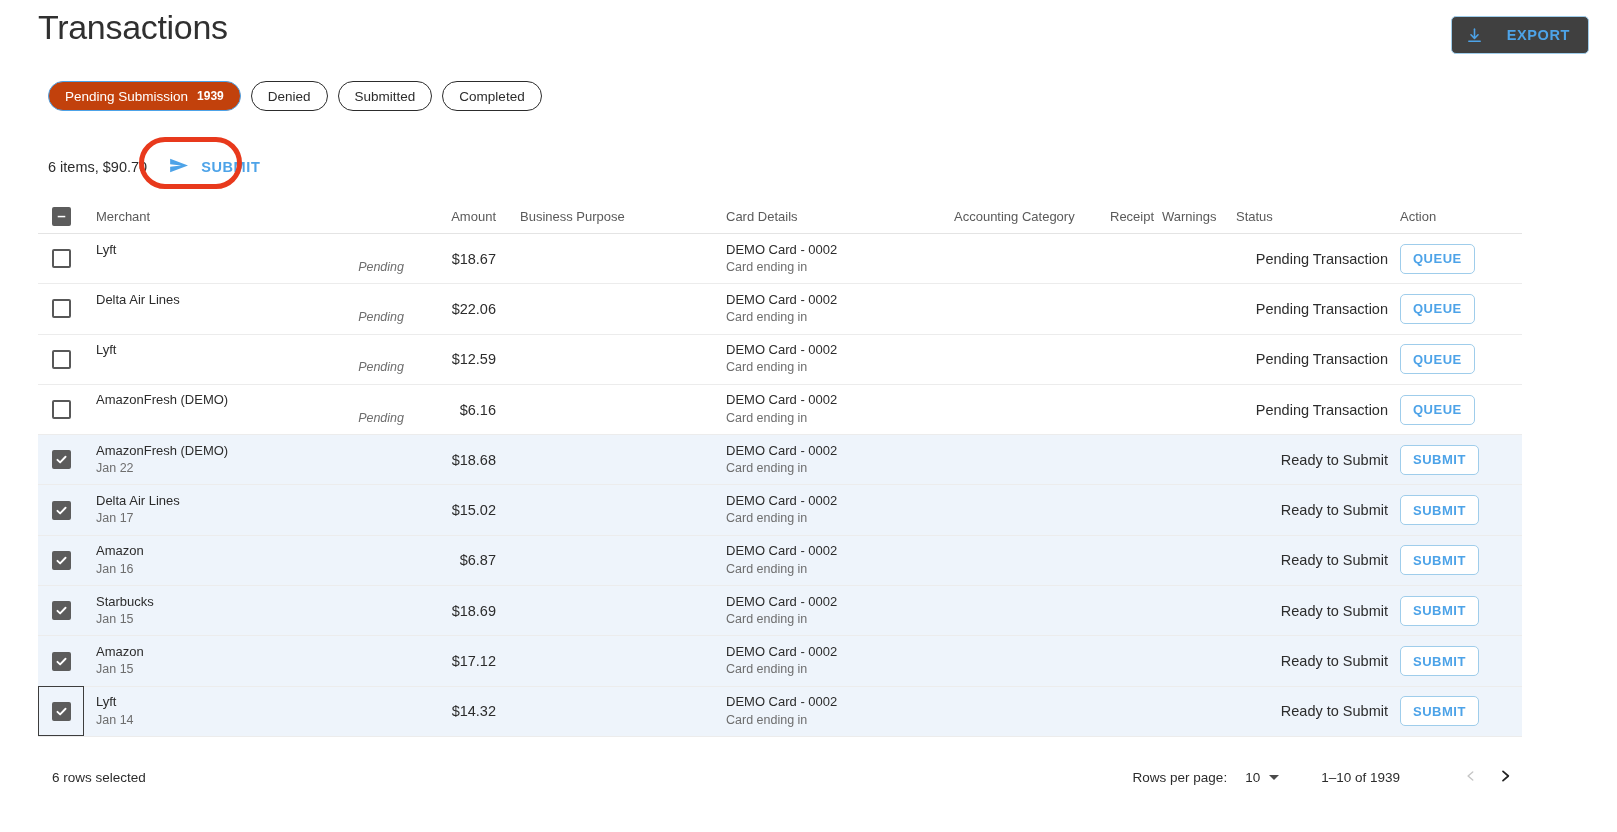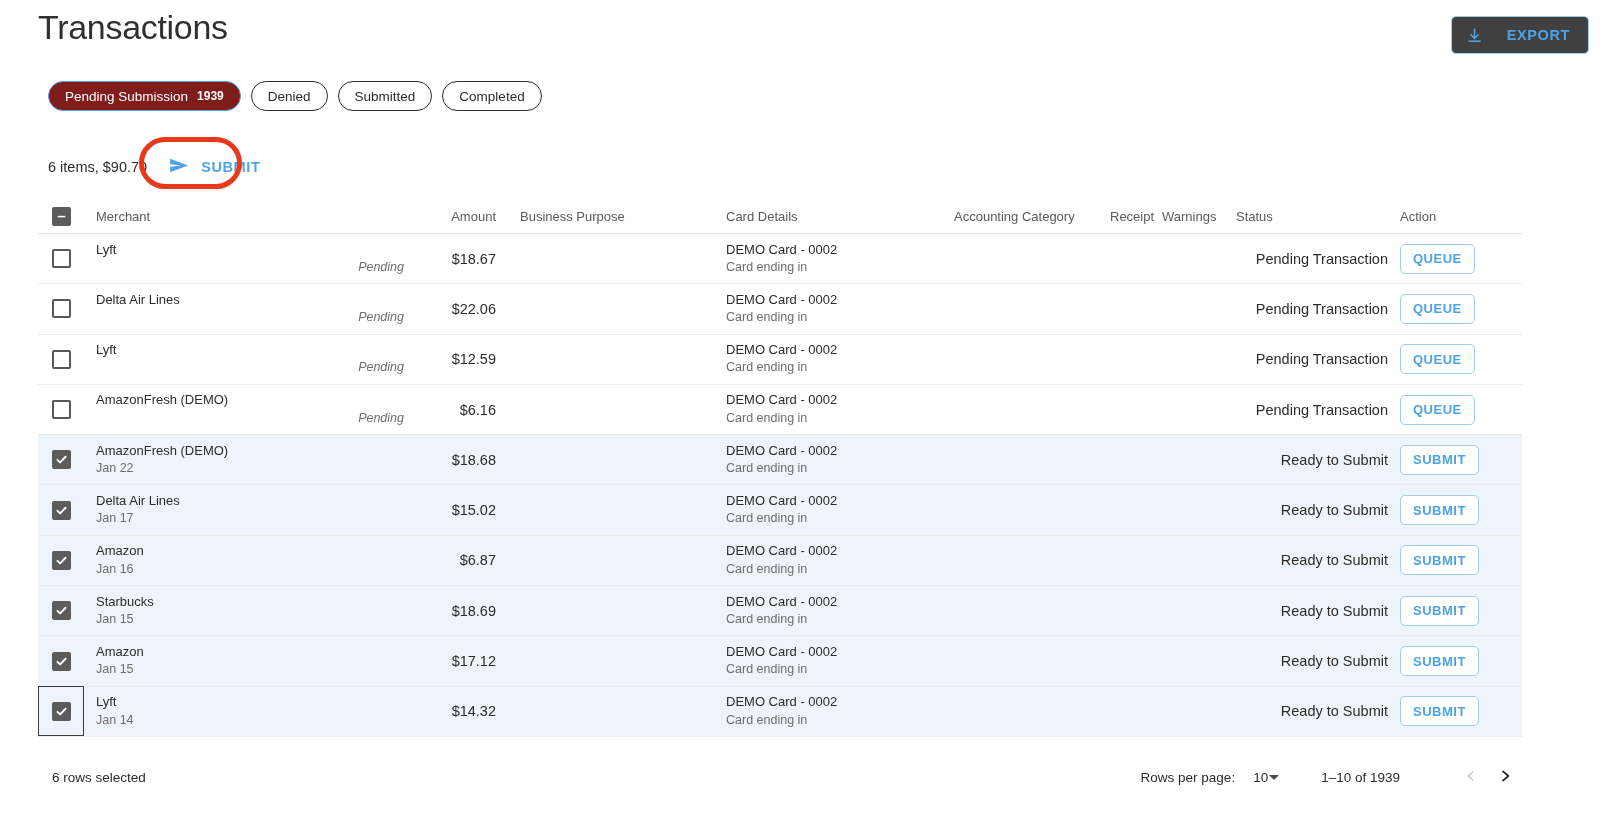--- a/index.html
+++ b/index.html
@@ -59,21 +59,21 @@
     padding: 0 16px;
     border-radius: 16px;
     border: 1px solid #2c2c2c;
     background: #fff;
     color: #2c2c2c;
     font-size: 13.5px;
     cursor: pointer;
     white-space: nowrap;
   }
   .pill.active {
-    background: #7f1d1d;
+    background: #c2410c;
     border-color: #4da3e8;
     color: #fff;
   }
   .pill .pill-count { font-weight: 700; font-size: 12px; }
 
   
   .summary-row {
     position: absolute;
     left: 48px; top: 152px;
     display: flex;
@@ -217,21 +217,21 @@
   .pager {
     margin-left: auto;
     display: flex;
     align-items: center;
     gap: 0;
     font-size: 13.5px;
     color: #2c2c2c;
   }
   .pager-label { margin-right: 18px; }
   .pager-select {
-    display: flex; align-items: center; gap: 1px;
+    display: flex; align-items: center; gap: 9px;
     cursor: pointer;
     margin-right: 42px;
   }
   .caret {
     width: 0; height: 0;
     border-left: 5px solid transparent;
     border-right: 5px solid transparent;
     border-top: 5px solid #4a4a4a;
   }
   .pager-range { margin-right: 54px; white-space: nowrap; }

